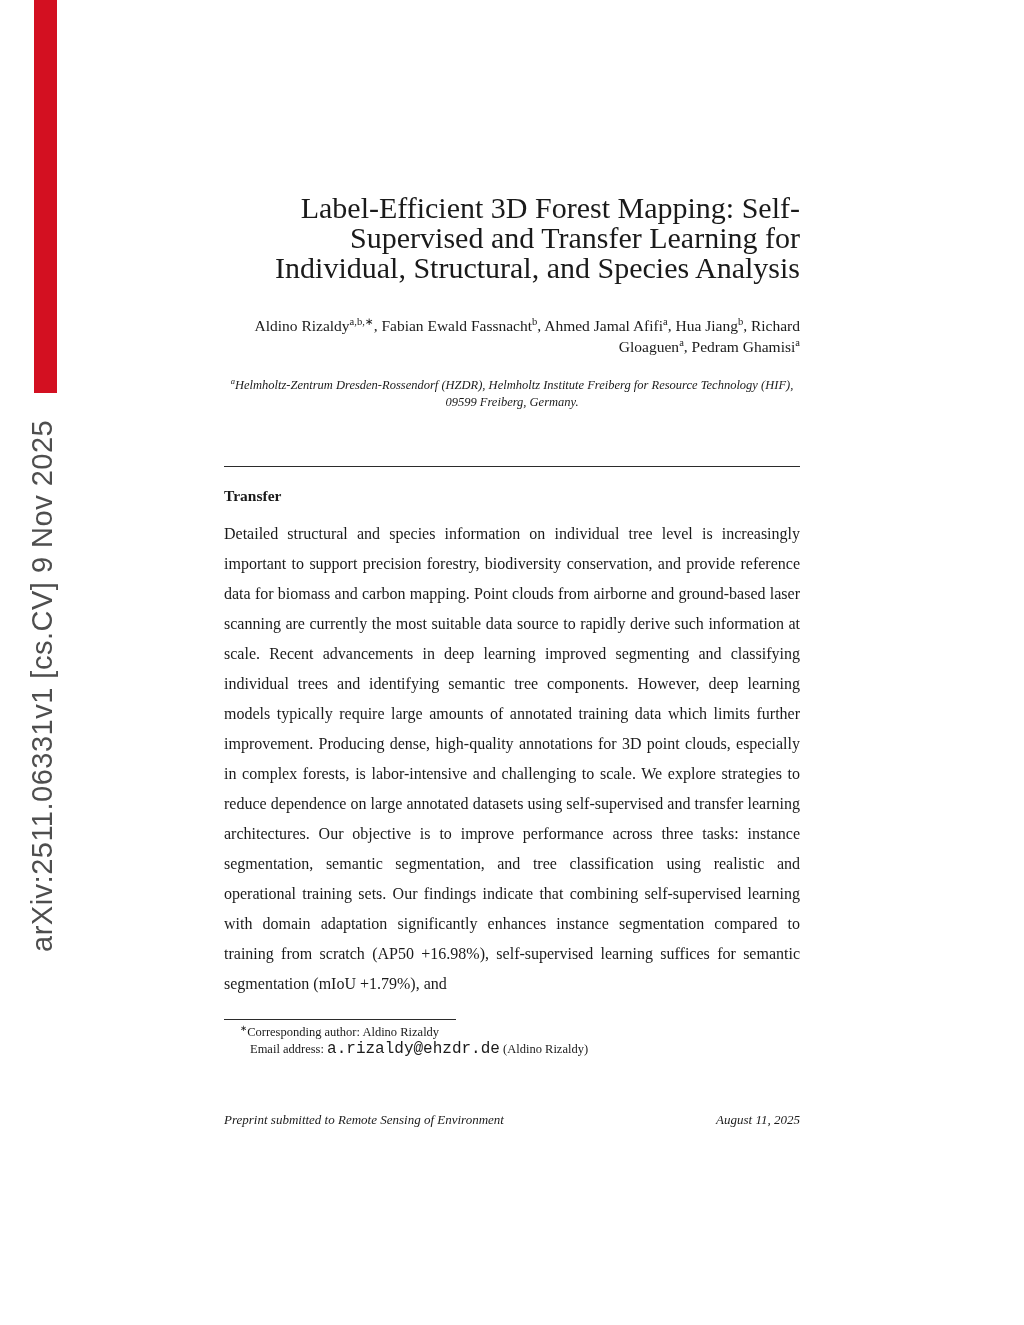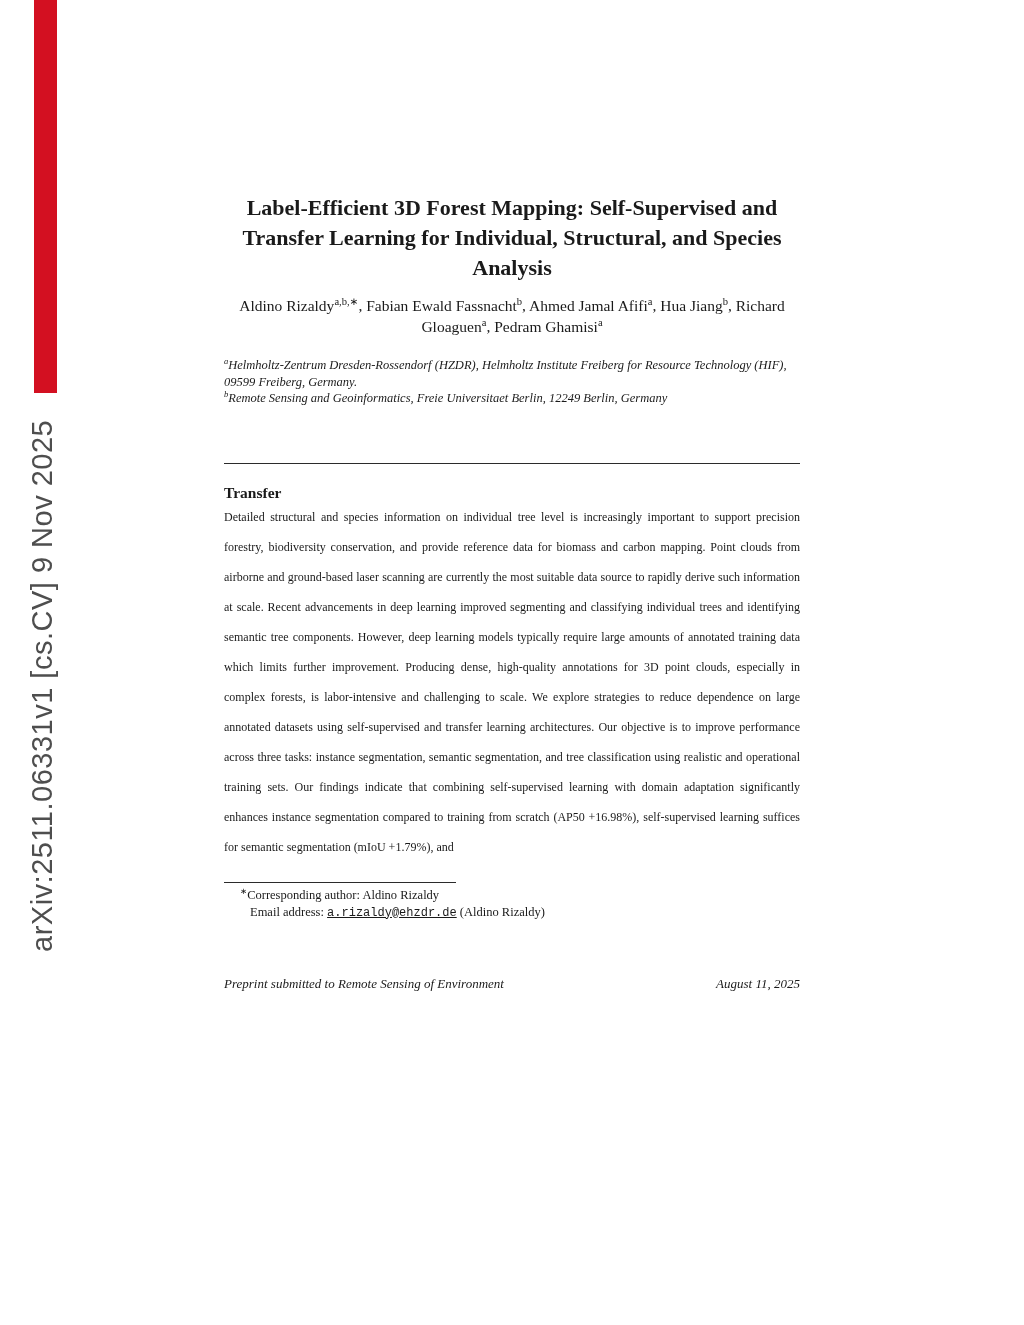--- a/index.html
+++ b/index.html
@@ -33,74 +33,74 @@
     color: #4e4e4e;
   }
   .content {
     position: absolute;
     left: 224px;
     top: 0;
     width: 576px;
   }
   .title {
     margin: 193px 0 0 0;
-    font-size: 22px;
+    font-size: 30px;
     line-height: 30px;
-    font-weight: bold;
-    text-align: center;
+    font-weight: normal;
+    text-align: right;
   }
   .authors {
-    margin-top: 12px;
+    margin-top: 32px;
     font-size: 15.5px;
     line-height: 21px;
-    text-align: center;
+    text-align: right;
   }
   .authors sup, .affil sup, .footnote sup {
     font-size: 68%;
     line-height: 0;
   }
   .affils {
     margin-top: 20px;
     font-size: 12.5px;
     line-height: 16.5px;
     font-style: italic;
-    text-align: left;
+    text-align: center;
   }
   .rule {
     margin-top: 56px;
     border: none;
     border-top: 1.5px solid #2b2b2b;
     height: 0;
   }
   .abstract-heading {
     margin-top: 20px;
     font-size: 15.5px;
     font-weight: bold;
   }
   .abstract-body {
-    margin-top: 0;
-    font-size: 12px;
+    margin-top: 14px;
+    font-size: 16px;
     line-height: 30px;
     text-align: justify;
   }
   .footnote {
     margin-top: 20px;
     font-size: 12.5px;
     line-height: 17px;
   }
   .footnote-rule {
     border: none;
     border-top: 1px solid #2b2b2b;
     width: 232px;
     margin: 0 0 4px 0;
   }
   .fn-line1 { padding-left: 16px; }
   .fn-line2 { padding-left: 26px; }
   .it { }
-  .tt { font-family: "Liberation Mono", monospace; font-size: 12px; text-decoration: underline; }
+  .tt { font-family: "Liberation Mono", monospace; font-size: 16px; }
   .footer {
     margin-top: 54px;
     display: flex;
     justify-content: space-between;
     font-size: 13px;
     font-style: italic;
     align-items: flex-end;
   }
 </style>
 </head>
@@ -120,21 +120,20 @@
       <span><span>Aldino Rizaldy</span><sup>a,b,∗</sup><span>, </span></span>
       <span><span>Fabian Ewald Fassnacht</span><sup>b</sup><span>, </span></span>
       <span><span>Ahmed Jamal Afifi</span><sup>a</sup><span>, </span></span>
       <span><span>Hua Jiang</span><sup>b</sup><span>, </span></span>
       <span><span>Richard Gloaguen</span><sup>a</sup><span>, </span></span>
       <span><span>Pedram Ghamisi</span><sup>a</sup></span>
     </div>
 
     <div class="affils">
       <div class="affil"><sup>a</sup><span>Helmholtz-Zentrum Dresden-Rossendorf (HZDR), Helmholtz Institute Freiberg for Resource Technology (HIF), 09599 Freiberg, Germany.</span></div>
-      <div class="affil"><sup>b</sup><span>Remote Sensing and Geoinformatics, Freie Universitaet Berlin, 12249 Berlin, Germany</span></div>
     </div>
 
     <hr class="rule">
 
     <div class="abstract-heading">Transfer</div>
 
     <p class="abstract-body">Detailed structural and species information on individual tree level is increasingly important to support precision forestry, biodiversity conservation, and provide reference data for biomass and carbon mapping. Point clouds from airborne and ground-based laser scanning are currently the most suitable data source to rapidly derive such information at scale. Recent advancements in deep learning improved segmenting and classifying individual trees and identifying semantic tree components. However, deep learning models typically require large amounts of annotated training data which limits further improvement. Producing dense, high-quality annotations for 3D point clouds, especially in complex forests, is labor-intensive and challenging to scale. We explore strategies to reduce dependence on large annotated datasets using self-supervised and transfer learning architectures. Our objective is to improve performance across three tasks: instance segmentation, semantic segmentation, and tree classification using realistic and operational training sets. Our findings indicate that combining self-supervised learning with domain adaptation significantly enhances instance segmentation compared to training from scratch (AP50 +16.98%), self-supervised learning suffices for semantic segmentation (mIoU +1.79%), and</p>
 
     <div class="footnote">
       <hr class="footnote-rule">

